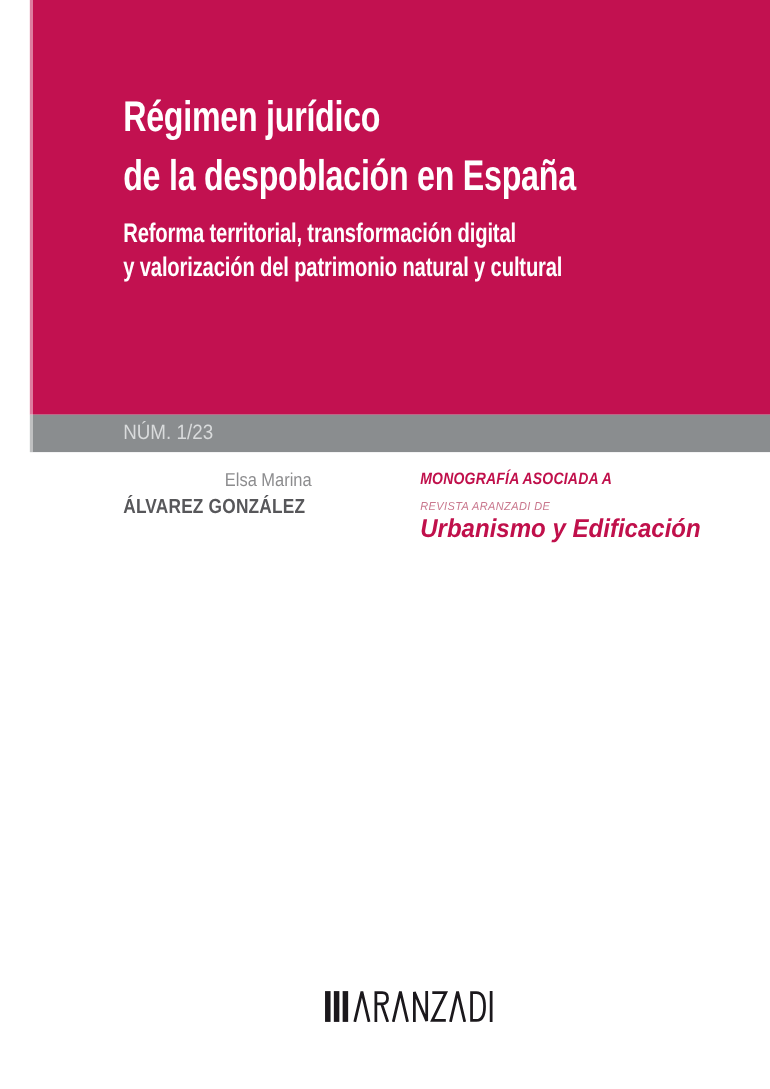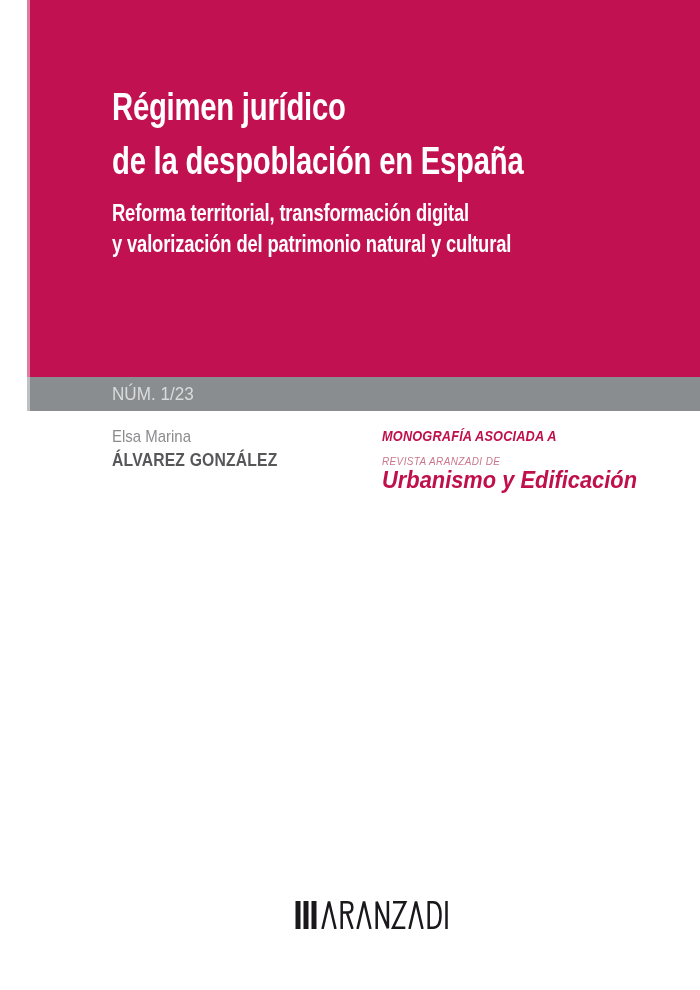--- a/index.html
+++ b/index.html
@@ -86,20 +86,21 @@
     transform: scaleX(0.9);
     transform-origin: 0 0;
     white-space: nowrap;
   }
 
   
   .author {
     position: absolute;
     left: 85px;
     top: 426px;
+    text-align: right;
   }
   .author-first {
     color: #8c8c8e;
     font-size: 17px;
     font-weight: 400;
     line-height: 22px;
     transform: scaleX(0.88);
     transform-origin: 0 0;
     white-space: nowrap;
   }

